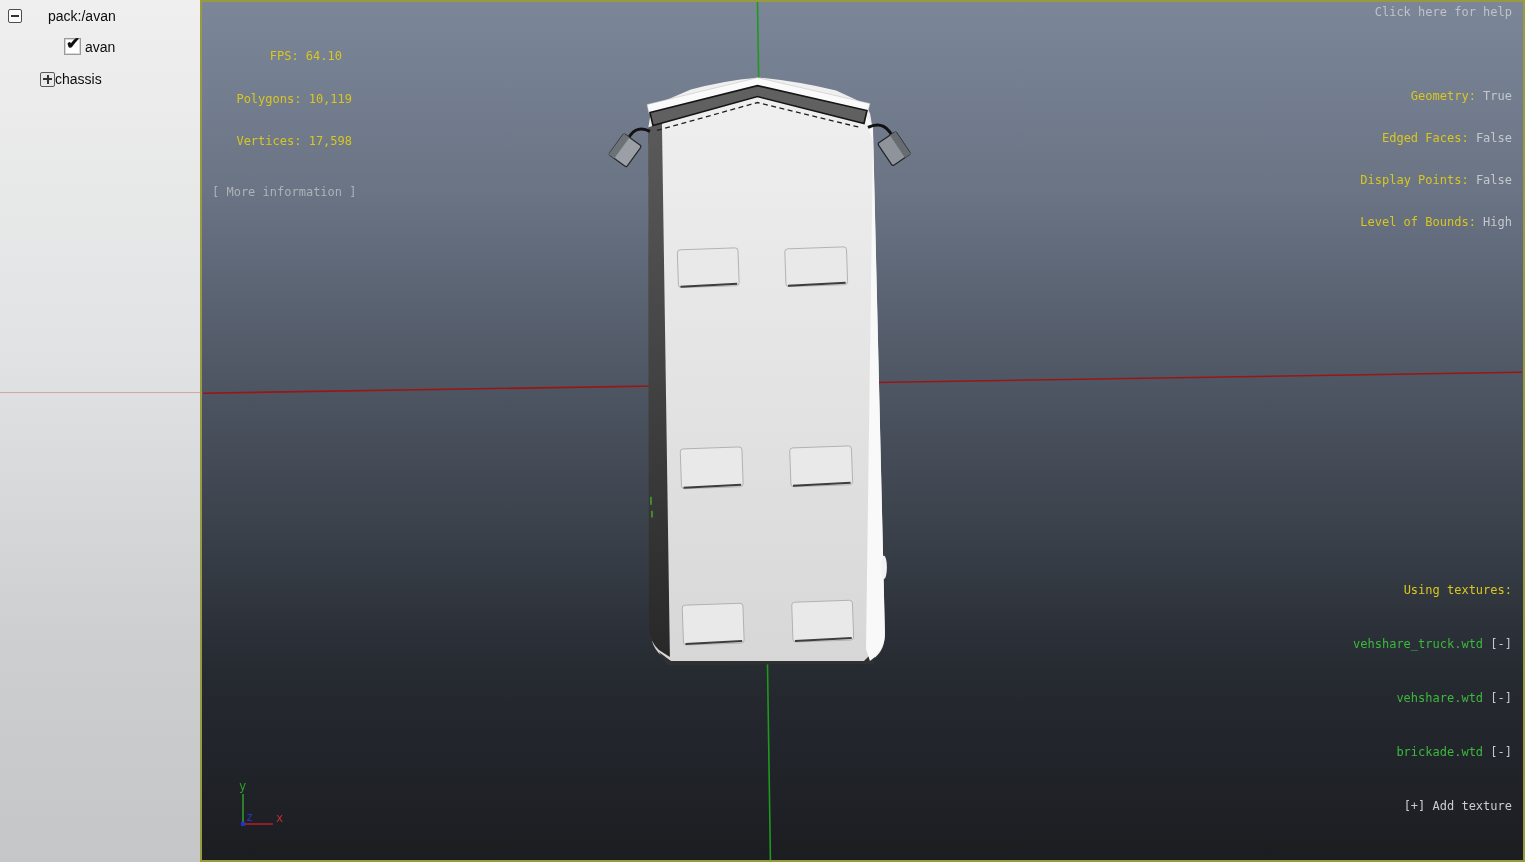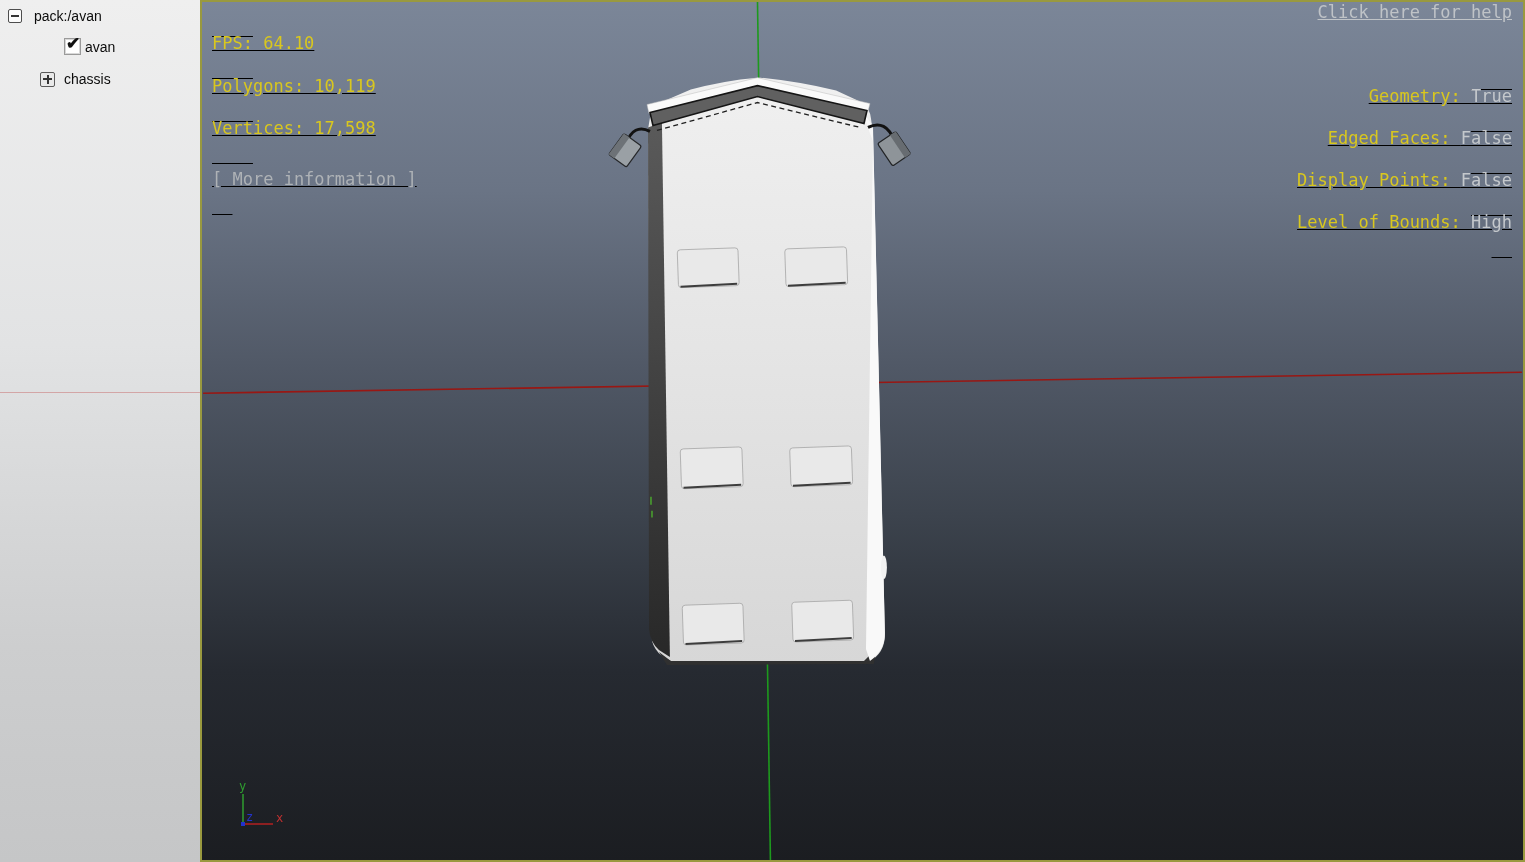--- a/index.html
+++ b/index.html
@@ -21,22 +21,22 @@
   .row-root    { left:8px;  top:8px;  }
   .row-model   { left:64px; top:38px; }
   .row-chassis { left:40px; top:71px; }
   .box-icon {
     width:14px; height:14px; border:1px solid #4d4d4d; background:#fbfbfb;
     border-radius:2px; position:relative; display:inline-block; flex:0 0 auto;
   }
   .box-icon.filled { background:#e9e9e9; border-color:#5a5a5a; width:15px; height:15px; }
   .box-icon .h { position:absolute; left:2px; right:2px; top:50%; height:2px; margin-top:-1px; background:#333; }
   .box-icon .v { position:absolute; top:2px; bottom:2px; left:50%; width:2px; margin-left:-1px; background:#333; }
-  .row-root .label { margin-left:12px; }
-  .row-chassis .label { margin-left:9px; }
+  .row-root .label { margin-left:26px; }
+  .row-chassis .label { }
   .checkbox {
     width:17px; height:17px; background:#fff; border:1px solid #9a9a9a;
     box-shadow:inset 0 0 0 1px #d8d8d8; position:relative; flex:0 0 auto;
   }
   .checkbox .check {
     position:absolute; left:1px; top:-4px; font-size:17px; font-weight:bold;
     color:#111; line-height:17px;
   }
   .row-model .label { margin-left:4px; }
 
@@ -44,26 +44,26 @@
   .viewport {
     position:absolute; left:200px; top:0; width:1325px; height:862px;
     border:2px solid #99993f;
     background:linear-gradient(180deg,#7b8698 0%, #6a7485 22%, #515967 42%,
                #3c434d 60%, #262a31 78%, #1b1d21 100%);
   }
   .scene-svg { position:absolute; left:0; top:0; width:100%; height:100%; }
 
   
   .hud { position:absolute; font-family:"DejaVu Sans Mono", monospace;
-         font-size:17px; line-height:14px; white-space:pre;text-decoration:underline; }
+         font-size:12px; line-height:14px; white-space:pre; }
   .yellow { color:#d9c71e; }
   .gray   { color:#bfc3c7; }
   .green  { color:#3cb83c; }
 
-  .stats-hud { left:10px; top:6px; width:140px; }
+  .stats-hud { left:10px; top:19px; width:140px; text-align:right; }
   .stats-hud .fps { padding-right:10px; }
   .stats-hud .poly { margin-top:1px; }
   .stats-hud .more { margin-top:9px; color:#aeb2b6; cursor:pointer; }
 
   .mode-tabs { left:568px; top:3px; }
   .mode-tabs span { cursor:pointer; }
   .mode-tabs .sep { color:#c4b63a; cursor:default; }
 
   .help-hud { right:11px; top:3px; text-align:right; cursor:pointer; }
   .camera-hud { right:11px; top:28px; text-align:right; }
@@ -200,20 +200,27 @@
   <div class="hud gray help-hud">Click here for help</div>
 
 
   <div class="hud display-hud">
     <div class="kv"><span class="yellow">Geometry: </span><span class="v">True</span></div>
     <div class="kv"><span class="yellow">Edged Faces: </span><span class="v">False</span></div>
     <div class="kv"><span class="yellow">Display Points: </span><span class="v">False</span></div>
     <div class="kv"><span class="yellow">Level of Bounds: </span><span class="v">High</span></div>
   </div>
 
+  <div class="hud texture-hud">
+    <div class="yellow">Using textures:</div>
+    <div><span class="green">vehshare_truck.wtd</span><span class="rm"> [-]</span></div>
+    <div><span class="green">vehshare.wtd</span><span class="rm"> [-]</span></div>
+    <div><span class="green">brickade.wtd</span><span class="rm"> [-]</span></div>
+    <div class="add">[+] Add texture</div>
+  </div>
 
   <svg class="axis-gizmo" viewBox="0 0 80 72">
     <line x1="16" y1="22" x2="16" y2="52" stroke="#2f9e2f" stroke-width="1.5"></line>
     <line x1="16" y1="52" x2="46" y2="52" stroke="#b32020" stroke-width="1.5"></line>
     <rect x="14" y="50" width="4" height="4" fill="#2233cc"></rect>
     <text x="12" y="18" fill="#2f9e2f">y</text>
     <text x="19" y="49" fill="#2233cc">z</text>
     <text x="49" y="50" fill="#c03030">x</text>
   </svg>
 </div>

